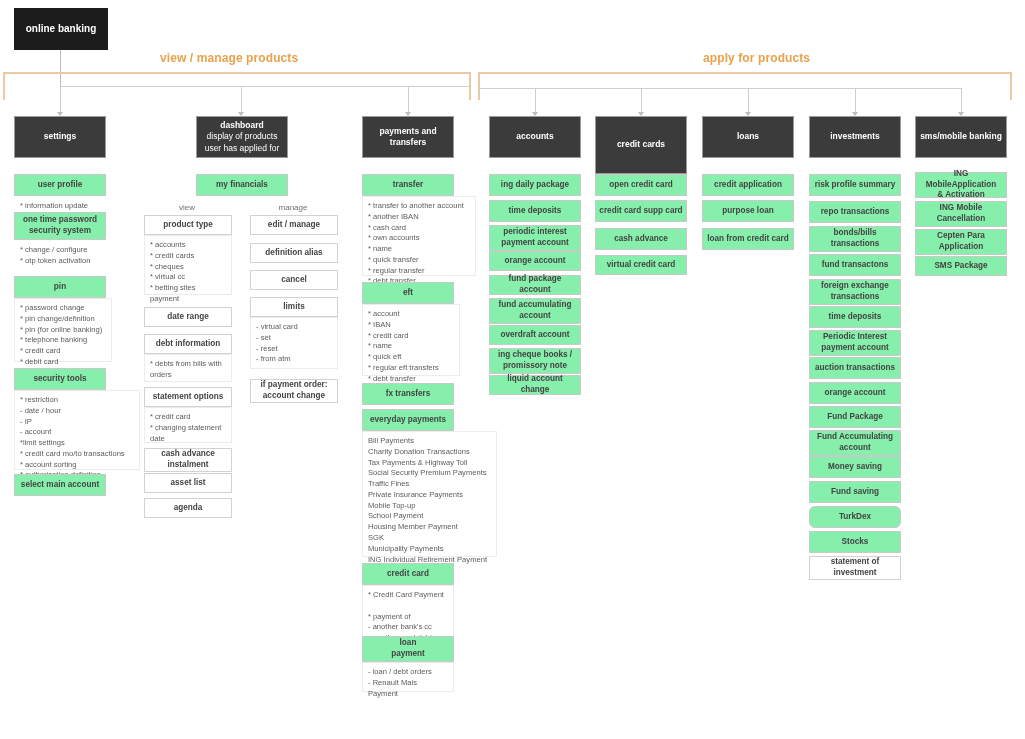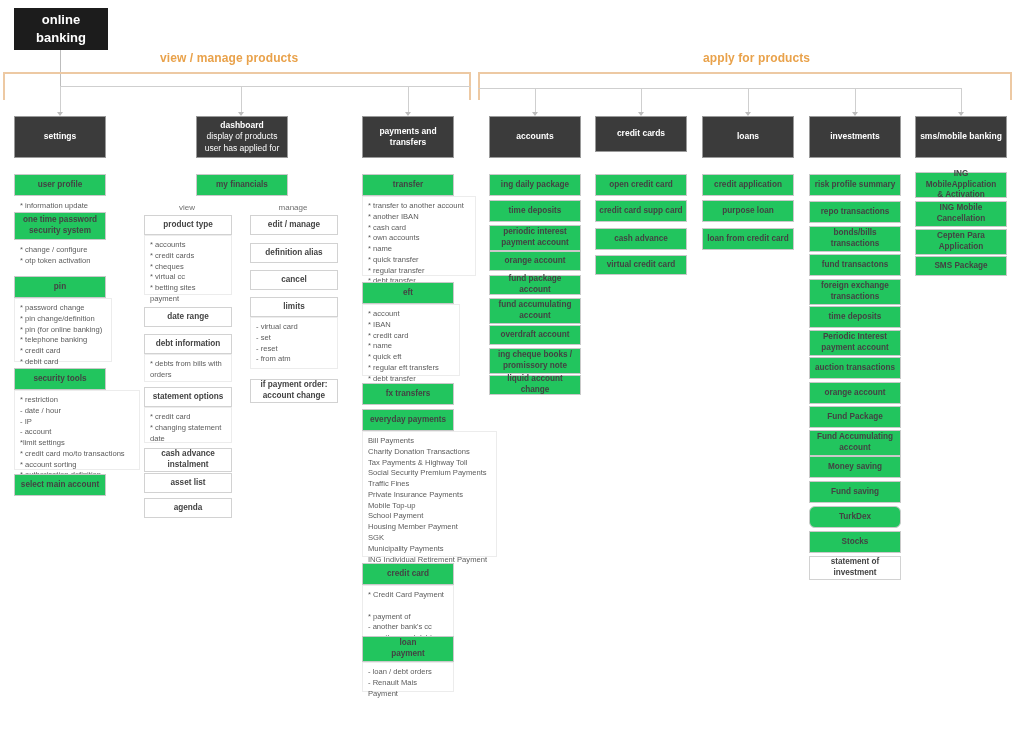--- a/index.html
+++ b/index.html
@@ -55,30 +55,30 @@
     display: flex;
     align-items: center;
     justify-content: center;
     text-align: center;
     line-height: 1.35;
     padding: 2px 3px;
   }
   .dark-box.root {
     background: #1c1c1c;
     border-color: #1c1c1c;
-    font-size: 13px;
+    font-size: 10px;
   }
   .dark-box .sub {
     font-weight: normal;
     display: block;
   }
 
   .node {
     position: absolute;
-    background: #22c55e;
+    background: #86efac;
     border: 1px solid #c9c9c9;
     color: #434343;
     font-size: 8.2px;
     font-weight: bold;
     display: flex;
     align-items: center;
     justify-content: center;
     text-align: center;
     line-height: 1.3;
     padding: 2px 3px;
@@ -162,21 +162,21 @@
 
   <div class="dark-box" style="left:489px; top:116px; width:92px; height:42px;">
     <span>accounts</span>
   </div>
 
   <div class="dark-box" style="left:362px; top:116px; width:92px; height:42px; white-space:pre-line;">
     <span style="white-space:pre-line;">payments and
 transfers</span>
   </div>
 
-  <div class="dark-box" style="left:595px; top:116px; width:92px; height:36px;">
+  <div class="dark-box" style="left:595px; top:116px; width:92px; height:58px;">
     <span>credit cards</span>
   </div>
 
   <div class="dark-box" style="left:702px; top:116px; width:92px; height:42px;">
     <span>loans</span>
   </div>
 
   <div class="dark-box" style="left:809px; top:116px; width:92px; height:42px;">
     <span>investments</span>
   </div>

